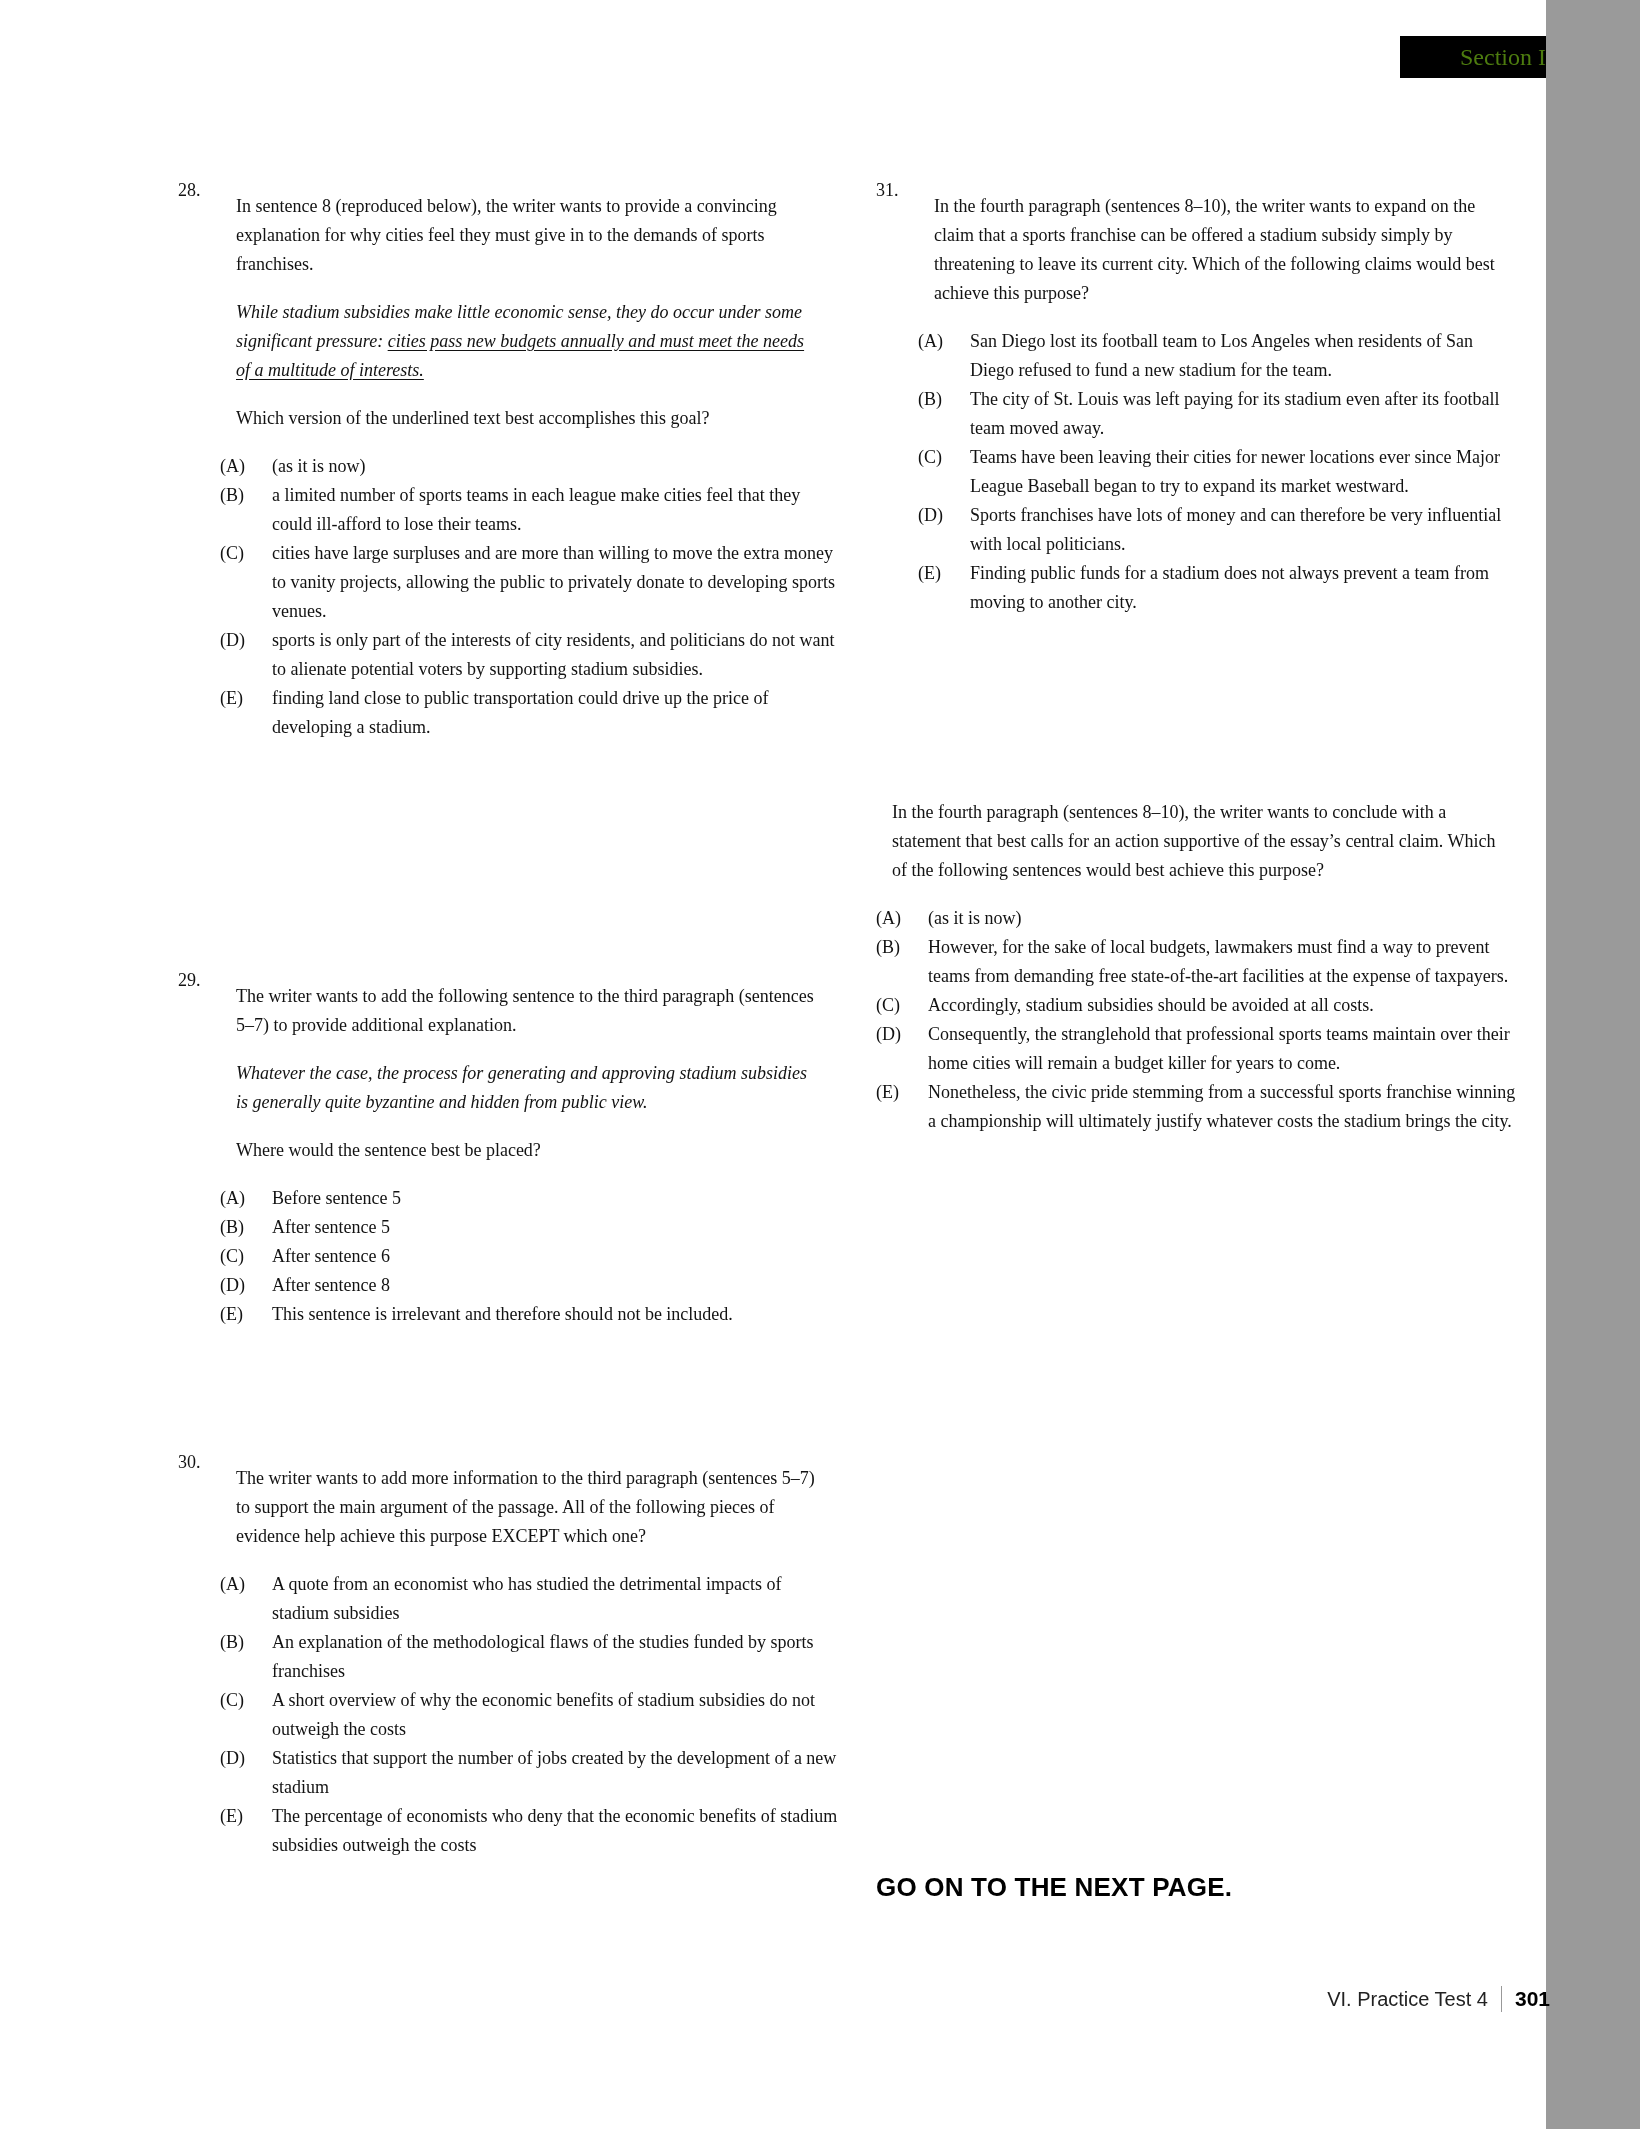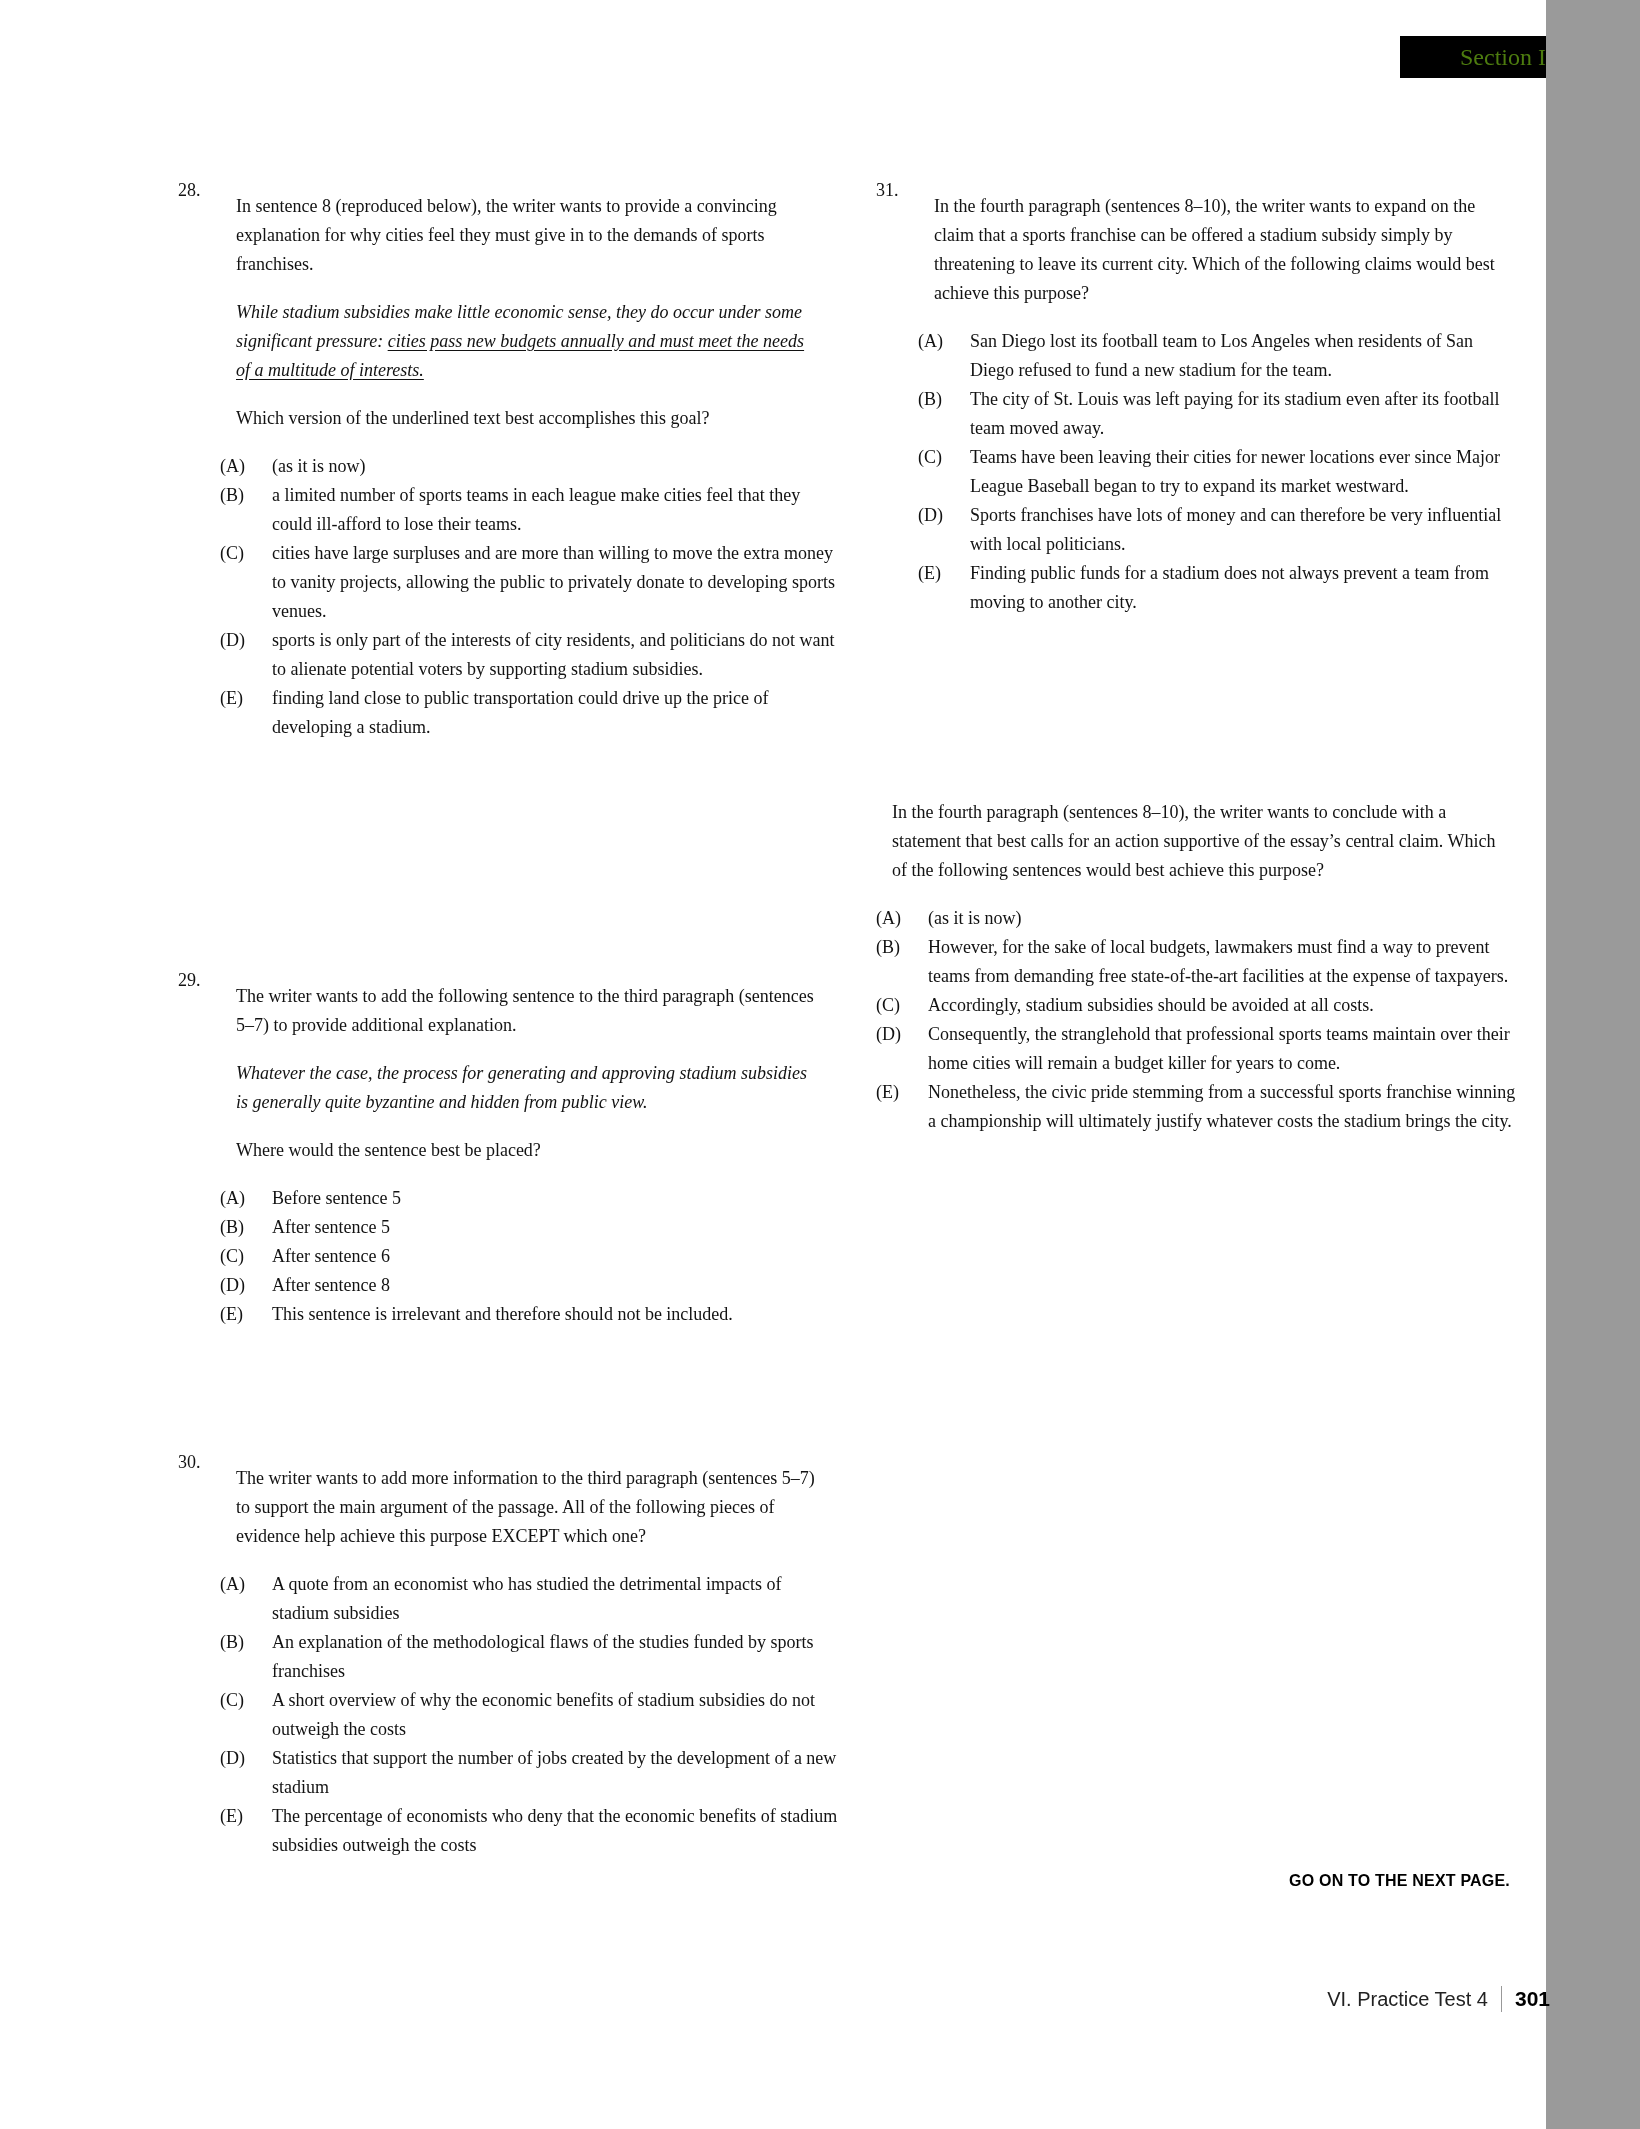--- a/index.html
+++ b/index.html
@@ -33,23 +33,22 @@
   .qbody p{margin:16px;}
   .qbody p + p{margin-top:19px;}
   .options{margin-top:19px;}
   .quote{font-style:italic;}
   .uline{text-decoration:underline;text-underline-offset:3px;}
   .option{display:flex;}
   .letter{flex:0 0 52px;}
   .otext{flex:1;}
   .goon{
     position:absolute;left:876px;top:1872px;width:634px;
-    text-align:right;
     font-family:"Liberation Sans",sans-serif;
-    font-weight:bold;font-size:16px;letter-spacing:.2px;color:#000;
+    font-weight:bold;font-size:26px;letter-spacing:.2px;color:#000;
   }
   .footer{
     position:absolute;left:916px;top:1986px;width:634px;
     display:flex;justify-content:flex-end;align-items:center;
     font-family:"Liberation Sans",sans-serif;
     font-size:20px;color:#222;
   }
   .footer .divider{width:1px;height:26px;background:#999;margin:0 13px;}
   .footer .pagenum{font-weight:bold;font-size:21px;color:#000;}
 </style>

